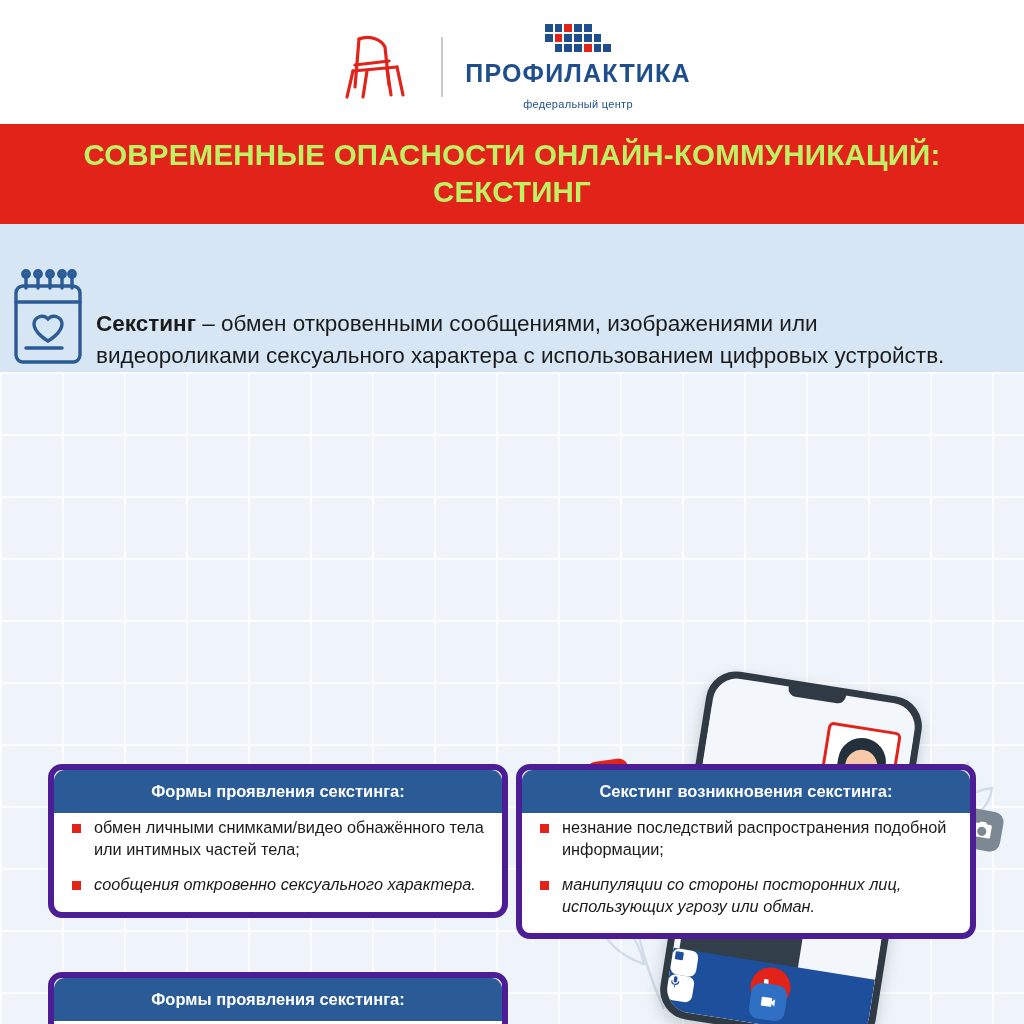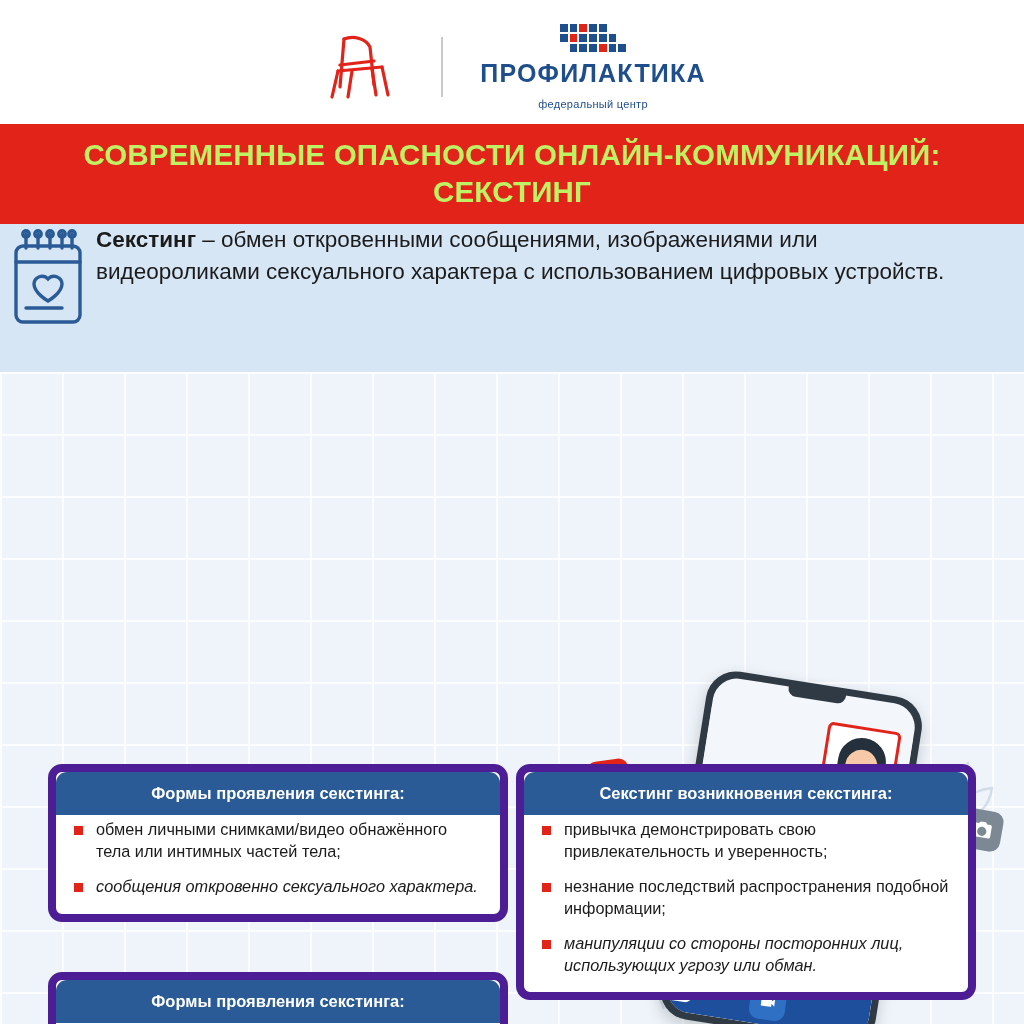--- a/index.html
+++ b/index.html
@@ -13,21 +13,21 @@
     position: relative;
     width: 1024px; height: 1024px;
     background: #ffffff;
   }
 
   
   .logo-bar {
     position: absolute;
     top: 22px; left: 0; width: 1024px; height: 90px;
     display: flex; align-items: center; justify-content: center;
-    gap: 37px;
+    gap: 22px;
   }
   .logo-chair { width: 86px; height: 72px; position: relative; }
   .divider-v { width: 2px; height: 60px; background: #c9c9c9; }
   .logo-prof { text-align: center; }
   .prof-squares {
     width: 66px; height: 28px; margin: 0 auto 7px auto;
     display: grid;
     grid-template-columns: repeat(7, 1fr);
     grid-template-rows: repeat(3, 1fr);
     gap: 2px;
@@ -55,21 +55,21 @@
     color: #bef264; font-size: 29.5px; font-weight: bold;
     line-height: 1.25; letter-spacing: .2px;
     text-transform: uppercase;
   }
 
   
   .def-band {
     position: absolute; top: 224px; left: 0;
     width: 1024px; height: 148px;
     background: #d6e6f5;
-    display: flex; align-items: flex-start;
+    display: flex; align-items: flex-end;
   }
   .def-icon { width: 150px; display: flex; justify-content: center; }
   .def-text {
     font-size: 22.5px; color: #1b1b1b; line-height: 1.42;
     padding-right: 70px;
   }
   .def-text b { font-weight: bold; }
 
   
   .main-bg {
@@ -83,21 +83,21 @@
       linear-gradient(to right, rgba(255,255,255,.85) 2px, transparent 2px),
       linear-gradient(to bottom, rgba(255,255,255,.85) 2px, transparent 2px);
     background-size: 62px 62px;
     opacity: .9;
   }
 
   
   .card {
     position: absolute;
     background: #ffffff;
-    border: 8px solid #4c1d95;
+    border: 6px solid #4c1d95;
     border-radius: 14px;
     overflow: hidden;
   }
   .card-head {
     background: #2a5b96;
     color: #ffffff;
     font-size: 16.5px;
     font-weight: bold;
     text-align: center;
     padding: 12px 10px;
@@ -371,21 +371,20 @@
           <li>обмен личными снимками/видео обнажённого тела или интимных частей тела;</li>
           <li>сообщения откровенно сексуального характера.</li>
         </ul>
       </div>
     </div>
 
     <div class="card" id="card-reasons">
       <div class="card-head">Секстинг возникновения секстинга:</div>
       <div class="card-body">
         <ul class="bullets">
-          <li>привычка демонстрировать свою привлекательность и уверенность;</li>
           <li>незнание последствий распространения подобной информации;</li>
           <li>манипуляции со стороны посторонних лиц, использующих угрозу или обман.</li>
         </ul>
       </div>
     </div>
 
     <div class="card" id="card-conseq">
       <div class="card-head">Формы проявления секстинга:</div>
       <div class="card-body">
         

